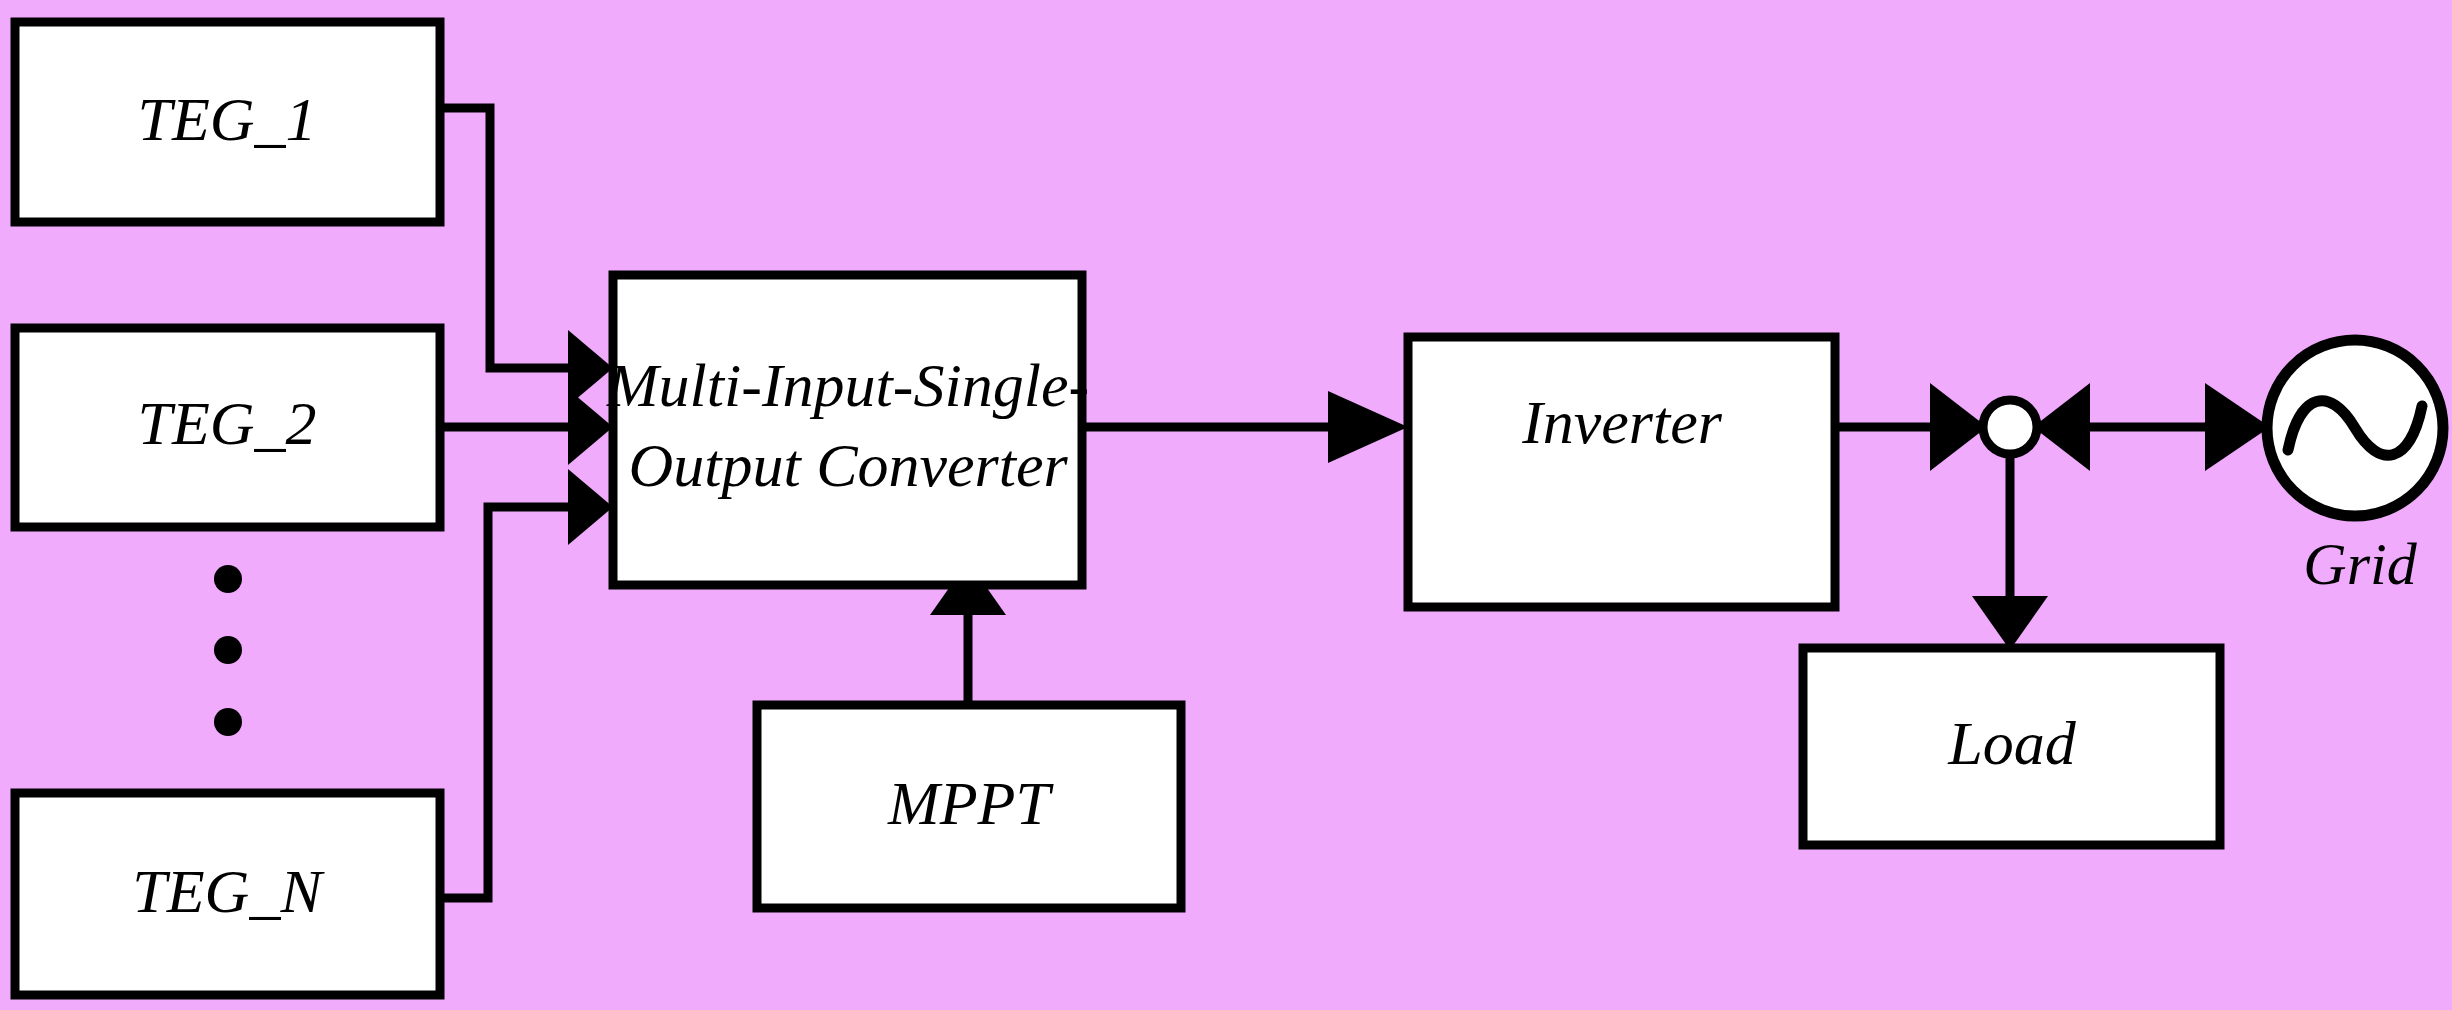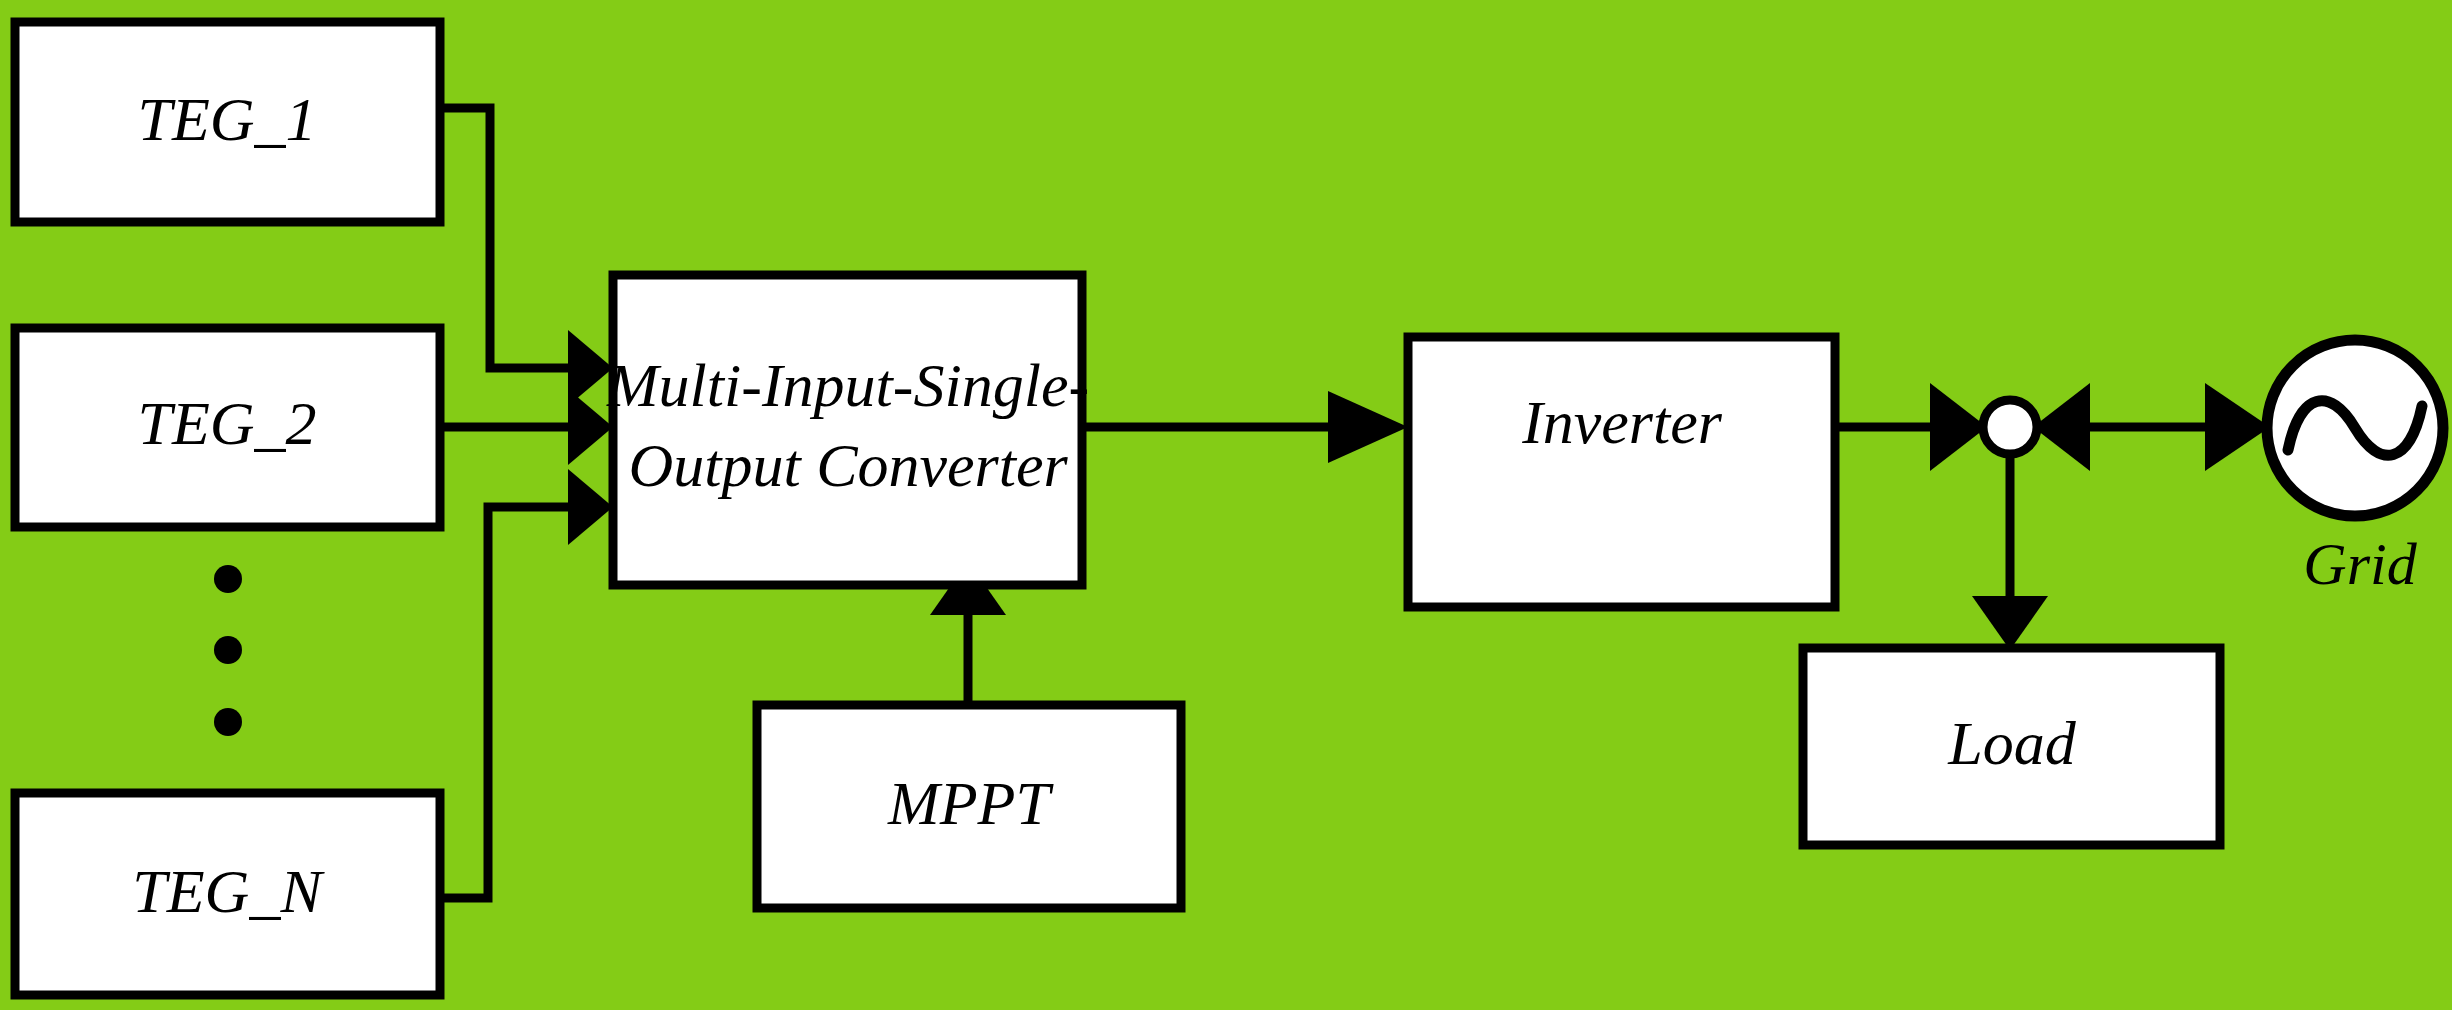--- a/index.html
+++ b/index.html
@@ -4,21 +4,21 @@
 <style>
   html, body {
     margin: 0;
     padding: 0;
     background: #ffffff;
   }
   #canvas {
     position: relative;
     width: 2452px;
     height: 1010px;
-    background: #84cc16;
+    background: #f0abfc;
     overflow: hidden;
     font-family: "Liberation Serif", "DejaVu Serif", serif;
   }
   #diagram {
     position: absolute;
     left: 0;
     top: 0;
     width: 2452px;
     height: 1010px;
   }

